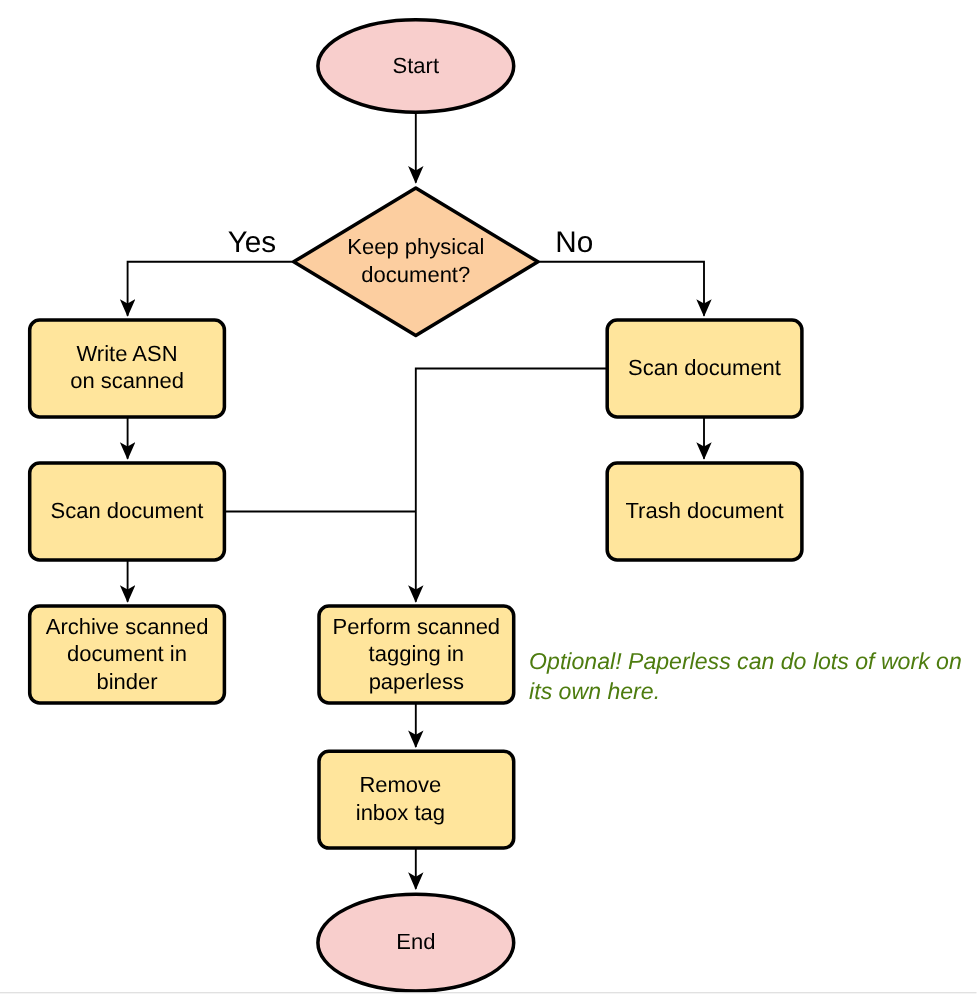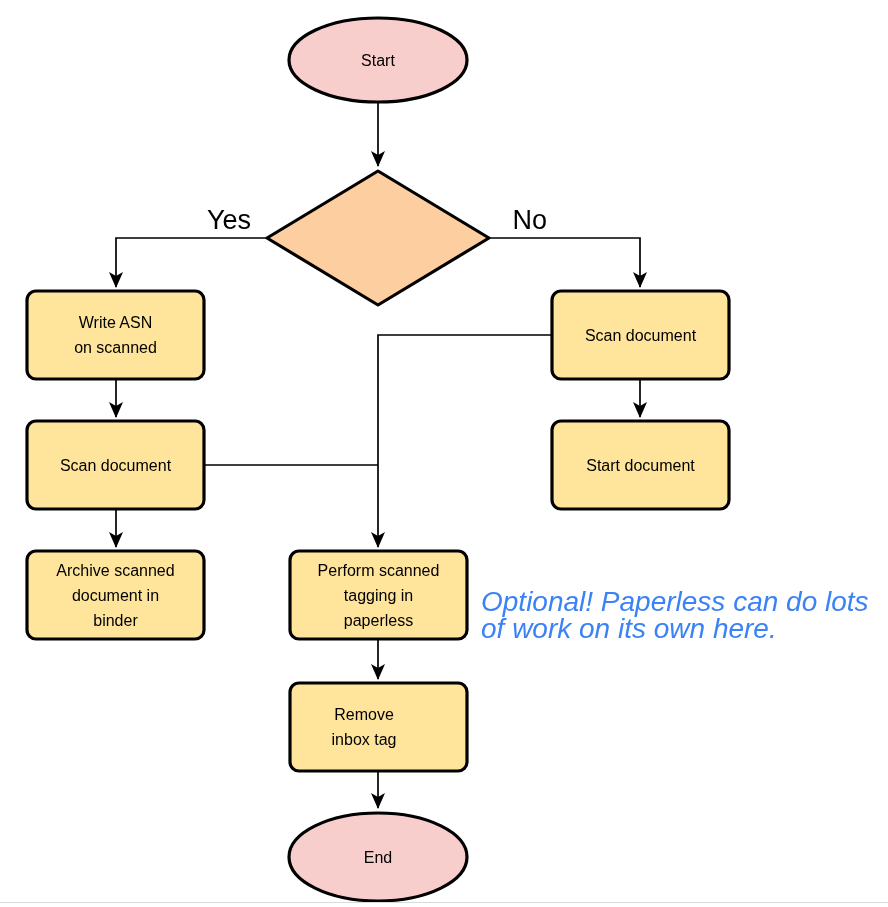--- a/index.html
+++ b/index.html
@@ -20,41 +20,41 @@
     left: 0;
     top: 0;
   }
   .node-label {
     position: absolute;
     display: flex;
     align-items: center;
     justify-content: center;
     text-align: center;
     white-space: pre-line;
-    font-size: 16px;
+    font-size: 20px;
     line-height: 25px;
     color: #000000;
     pointer-events: none;
   }
   .edge-label {
     position: absolute;
     text-align: center;
     font-size: 27px;
     line-height: 22px;
     color: #000000;
   }
   .annotation {
     position: absolute;
     left: 481px;
     top: 588px;
     width: 402px;
-    font-size: 28px;
+    font-size: 21px;
     line-height: 27px;
     font-style: italic;
-    color: #3b82f6;
+    color: #4d7c0f;
   }
   .bottom-divider {
     position: absolute;
     left: 0;
     top: 902px;
     width: 888px;
     height: 1px;
   }
 </style>
 </head>
@@ -91,44 +91,46 @@
       <rect x="552" y="291" width="177" height="88" rx="9" ry="9" fill="#FFE59C"></rect>
       <rect x="552" y="421" width="177" height="88" rx="9" ry="9" fill="#FFE59C"></rect>
       <rect x="290" y="551" width="177" height="88" rx="9" ry="9" fill="#FFE59C"></rect>
       <rect x="290" y="683" width="177" height="88" rx="9" ry="9" fill="#FFE59C"></rect>
       <ellipse cx="378" cy="857" rx="89" ry="44" fill="#F8CECC"></ellipse>
     </g>
   </svg>
 
   <div class="node-label" style="left:289px; top:18px; width:178px; height:84px;">Start</div>
 
+  <div class="node-label" style="left:267px; top:171px; width:222px; height:134px;">Keep physical
+document?</div>
 
   <div class="node-label" style="left:27px; top:291px; width:177px; height:88px;">Write ASN
 on scanned</div>
 
   <div class="node-label" style="left:27px; top:421px; width:177px; height:88px;">Scan document</div>
 
   <div class="node-label" style="left:27px; top:551px; width:177px; height:88px;">Archive scanned
 document in
 binder</div>
 
   <div class="node-label" style="left:552px; top:291px; width:177px; height:88px;">Scan document</div>
 
-  <div class="node-label" style="left:552px; top:421px; width:177px; height:88px;">Start document</div>
+  <div class="node-label" style="left:552px; top:421px; width:177px; height:88px;">Trash document</div>
 
   <div class="node-label" style="left:290px; top:551px; width:177px; height:88px;">Perform scanned
 tagging in
 paperless</div>
 
   <div class="node-label" style="left:290px; top:683px; width:148px; height:88px;">Remove
 inbox tag</div>
 
   <div class="node-label" style="left:289px; top:813px; width:178px; height:88px;">End</div>
 
   <div class="edge-label" style="left:204px; top:209px; width:50px;">Yes</div>
 
-  <div class="edge-label" style="left:497px; top:209px; width:50px;text-align:right;">No</div>
+  <div class="edge-label" style="left:497px; top:209px; width:50px;">No</div>
 
   <div class="annotation">Optional! Paperless can do lots of work on its own here.</div>
 
   <div class="bottom-divider" style="background: rgb(218, 218, 218);"></div>
 
 </div>
 
 </body></html>

